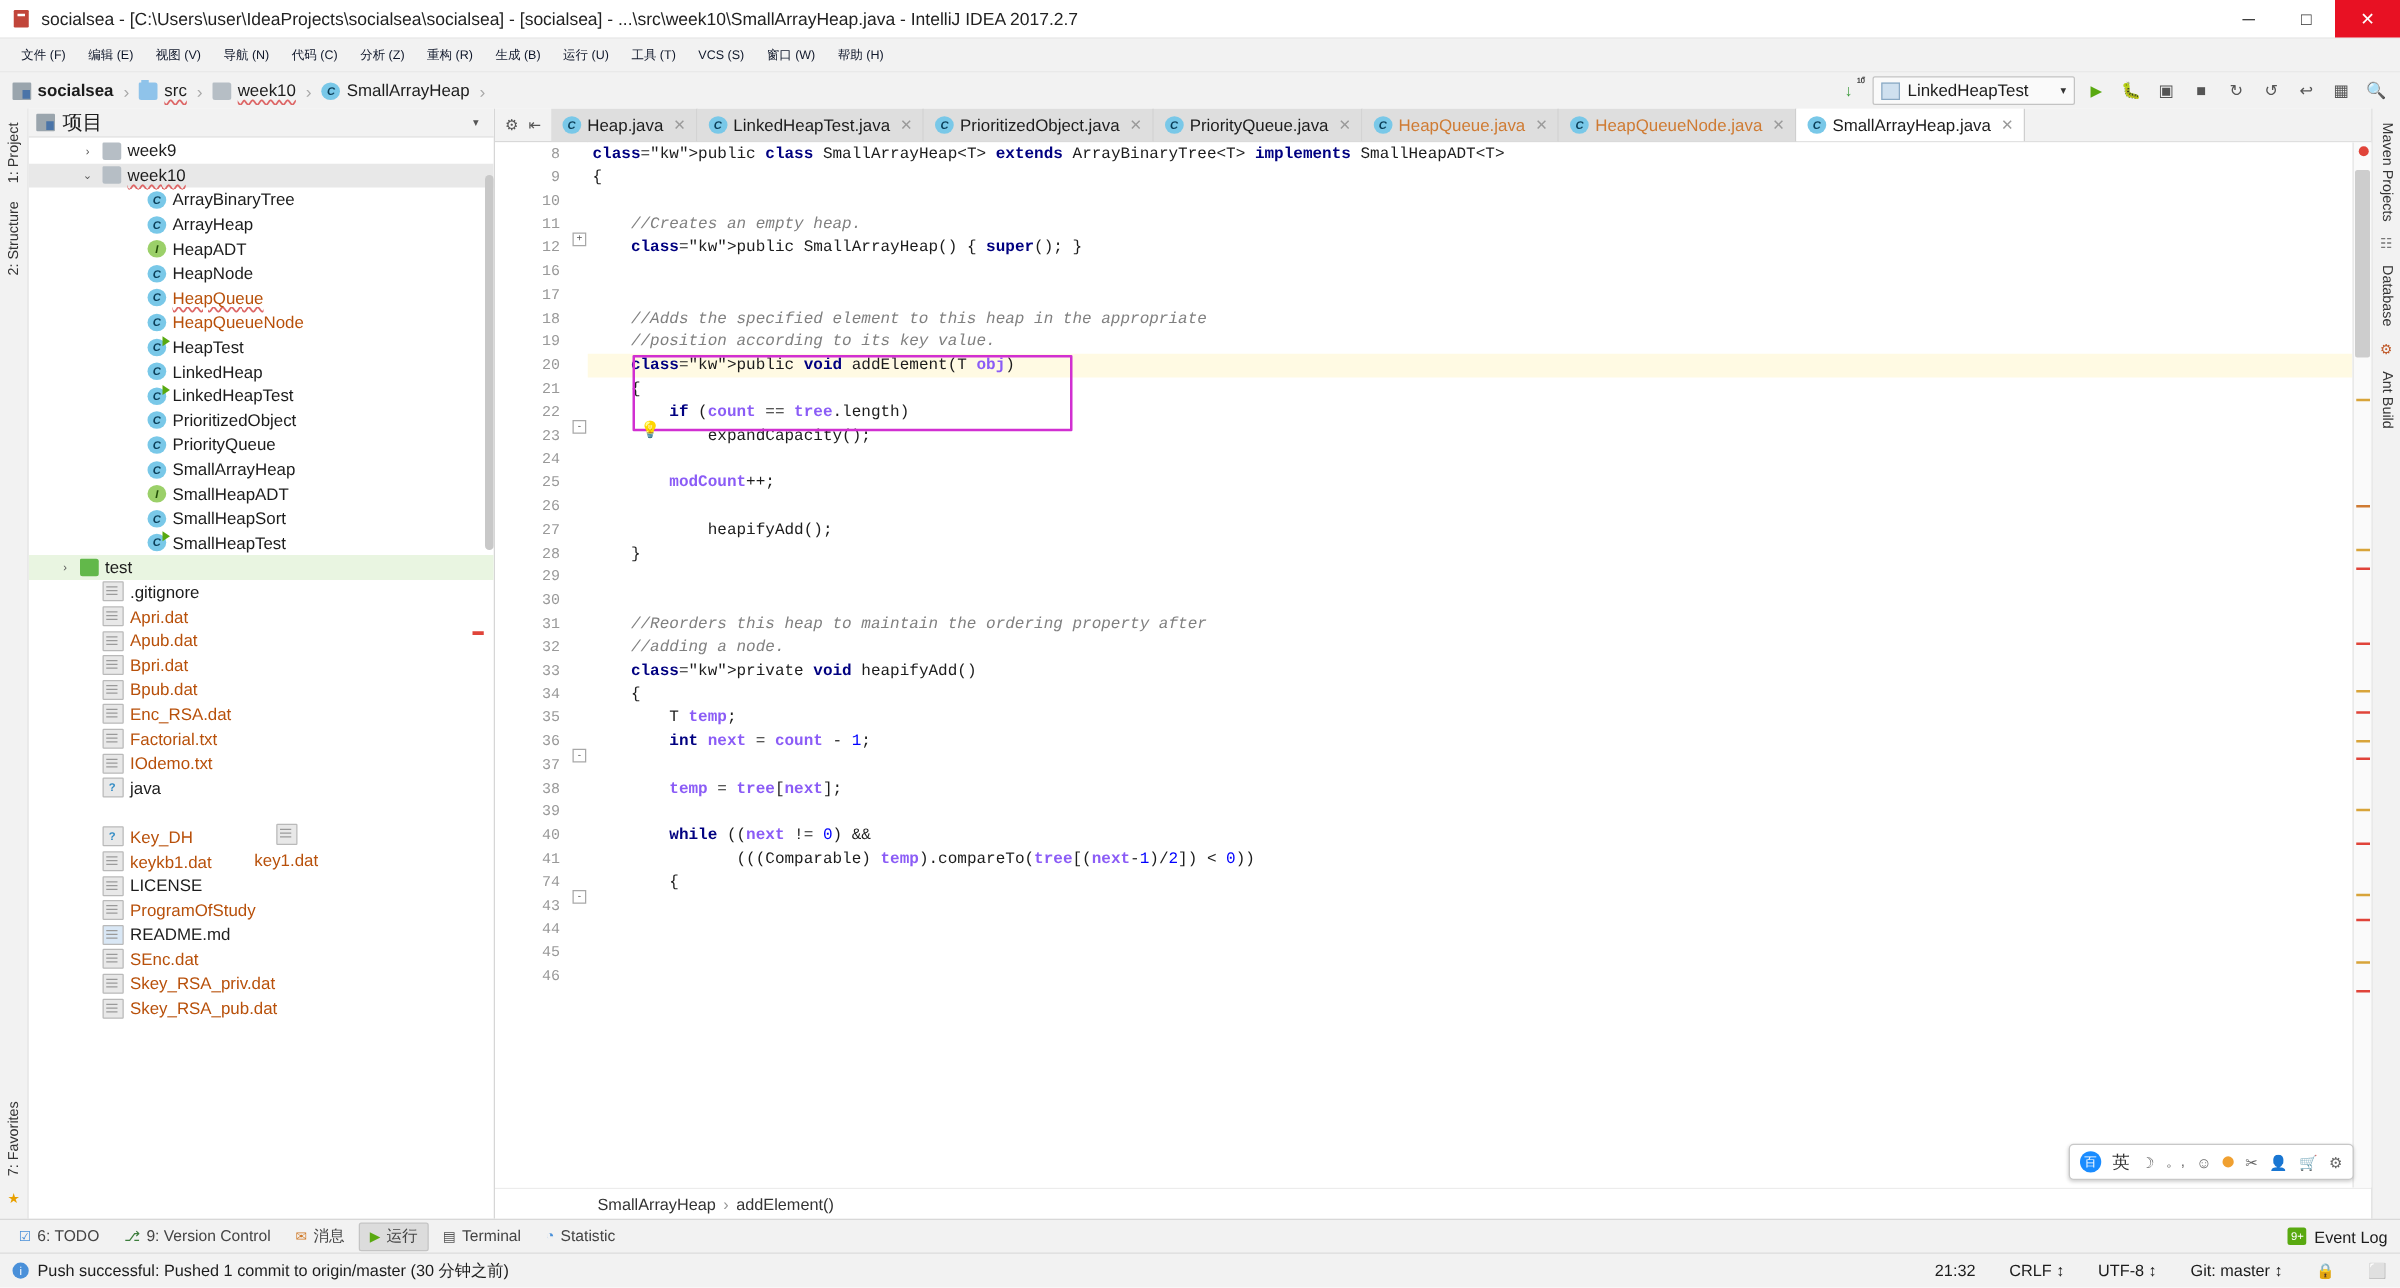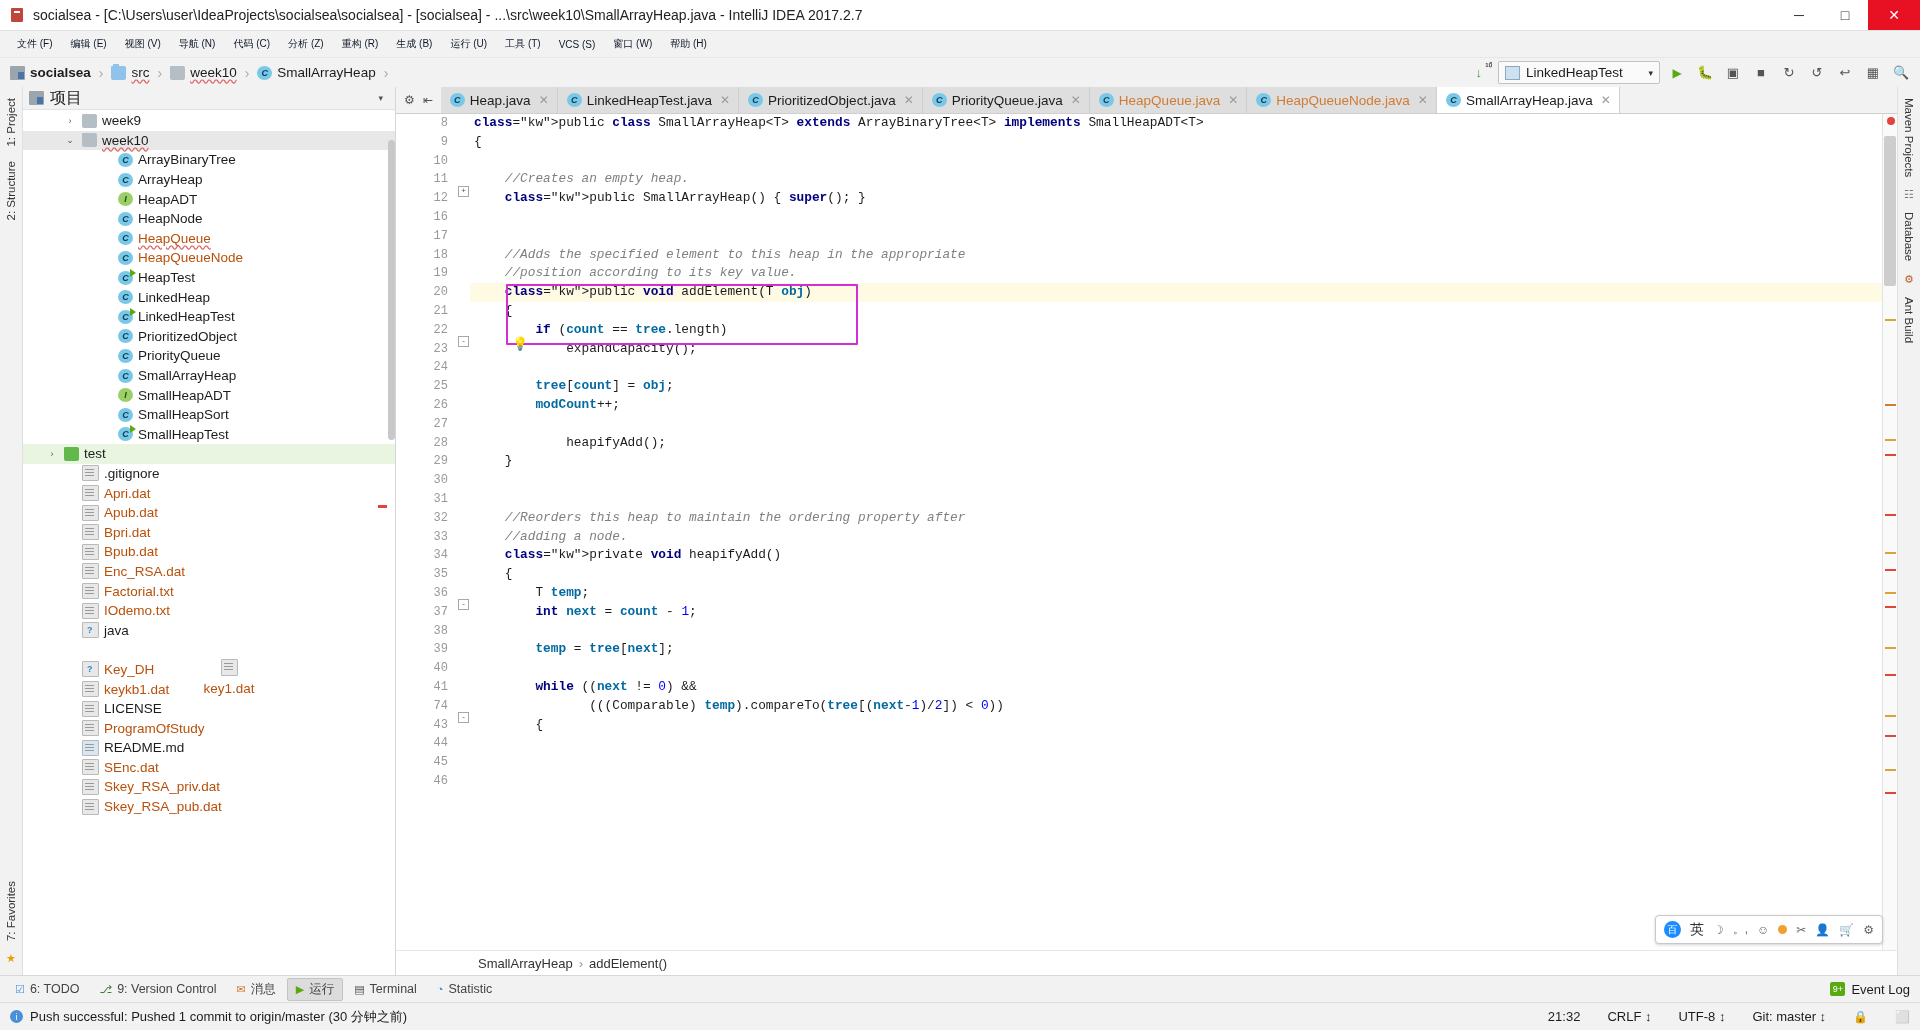--- a/index.html
+++ b/index.html
@@ -112,21 +112,21 @@
   .foldcol{width:14px;flex:0 0 14px;background:#fff;position:relative;}
   .fold{position:absolute;left:2px;width:9px;height:9px;border:1px solid #a8a8a8;background:#fff;
         font-size:8px;line-height:8px;text-align:center;color:#555;}
   .codearea{flex:1;position:relative;overflow:hidden;background:#fff;
             font-family:"Liberation Mono","DejaVu Sans Mono",monospace;font-size:12.8px;}
   .cl{height:18.8px;line-height:18.8px;white-space:pre;padding-left:4px;}
   .cl.hl{background:#fffae3;}
   .kw{color:#000080;font-weight:bold;}
   .cm{color:#808080;font-style:italic;}
   .an{color:#808000;}
-  .fld{color:#0369a1;font-weight:bold;}
+  .fld{color:#8b5cf6;font-weight:bold;}
   .num{color:#0000ff;}
   .hlbox{position:absolute;border:2px solid #d12fd1;left:36px;top:170px;width:348px;height:57px;
          pointer-events:none;border-radius:1px;}
   .bulb{position:absolute;left:-22px;top:2px;color:#e8b000;font-size:13px;}
 
   
   .markerbar{width:14px;flex:0 0 14px;background:#fafafa;position:relative;border-left:1px solid #e3e3e3;}
   .mk{position:absolute;right:1px;width:11px;height:2px;}
   .scrollthumb{position:absolute;right:1px;width:12px;background:#cdcdcd;border-radius:2px;}
   .errdot{position:absolute;right:2px;top:3px;width:8px;height:8px;border-radius:50%;background:#e0443a;}
@@ -531,21 +531,20 @@
             <div class="cl">    <span <span="" class="kw">class</span>="kw"&gt;public SmallArrayHeap() { <span class="kw">super</span>(); }</div>
             <div class="cl">&nbsp;</div>
             <div class="cl">&nbsp;</div>
             <div class="cl"><span class="cm">    //Adds the specified element to this heap in the appropriate</span></div>
             <div class="cl"><span class="cm">    //position according to its key value.</span></div>
             <div class="cl hl">    <span <span="" class="kw">class</span>="kw"&gt;public <span class="kw">void</span> addElement(T <span class="fld">obj</span>)</div>
             <div class="cl">    {</div>
             <div class="cl">        <span class="kw">if</span> (<span class="fld">count</span> == <span class="fld">tree</span>.length)</div>
             <div class="cl">            expandCapacity();</div>
             <div class="cl">&nbsp;</div>
-            <div class="cl">        <span class="fld">tree</span>[<span class="fld">count</span>] = <span class="fld">obj</span>;</div>
             <div class="cl">        <span class="fld">modCount</span>++;</div>
             <div class="cl">&nbsp;</div>
             <div class="cl">            heapifyAdd();</div>
             <div class="cl">    }</div>
             <div class="cl">&nbsp;</div>
             <div class="cl">&nbsp;</div>
             <div class="cl"><span class="cm">    //Reorders this heap to maintain the ordering property after</span></div>
             <div class="cl"><span class="cm">    //adding a node.</span></div>
             <div class="cl">    <span <span="" class="kw">class</span>="kw"&gt;private <span class="kw">void</span> heapifyAdd()</div>
             <div class="cl">    {</div>

